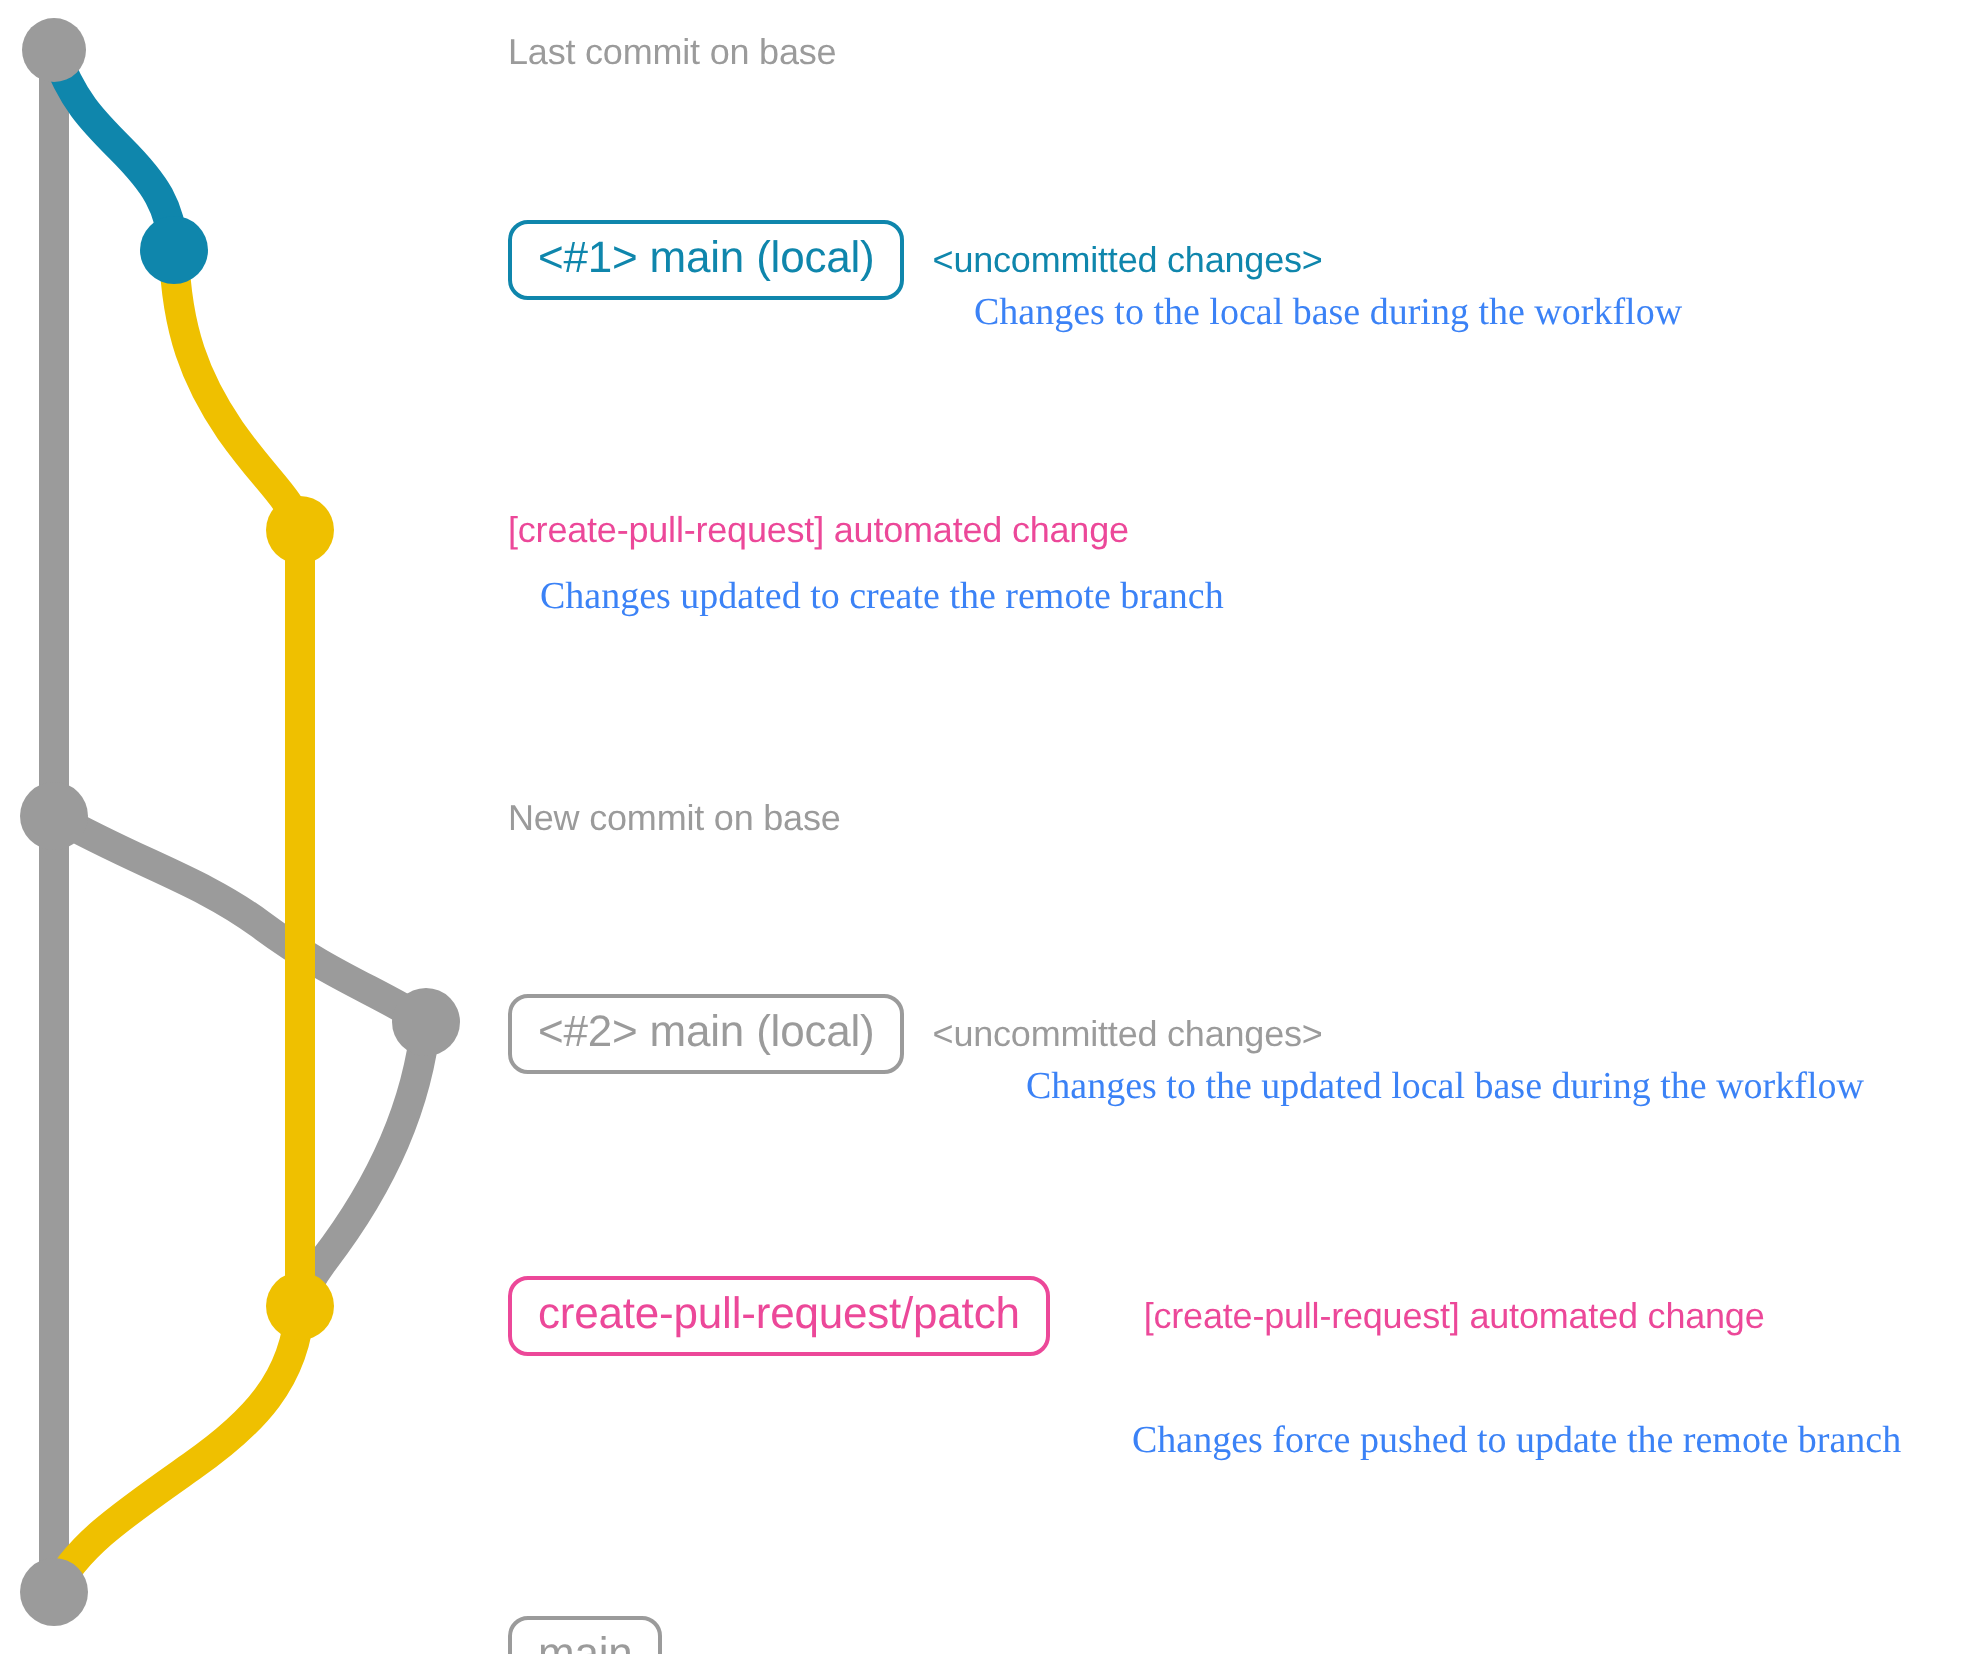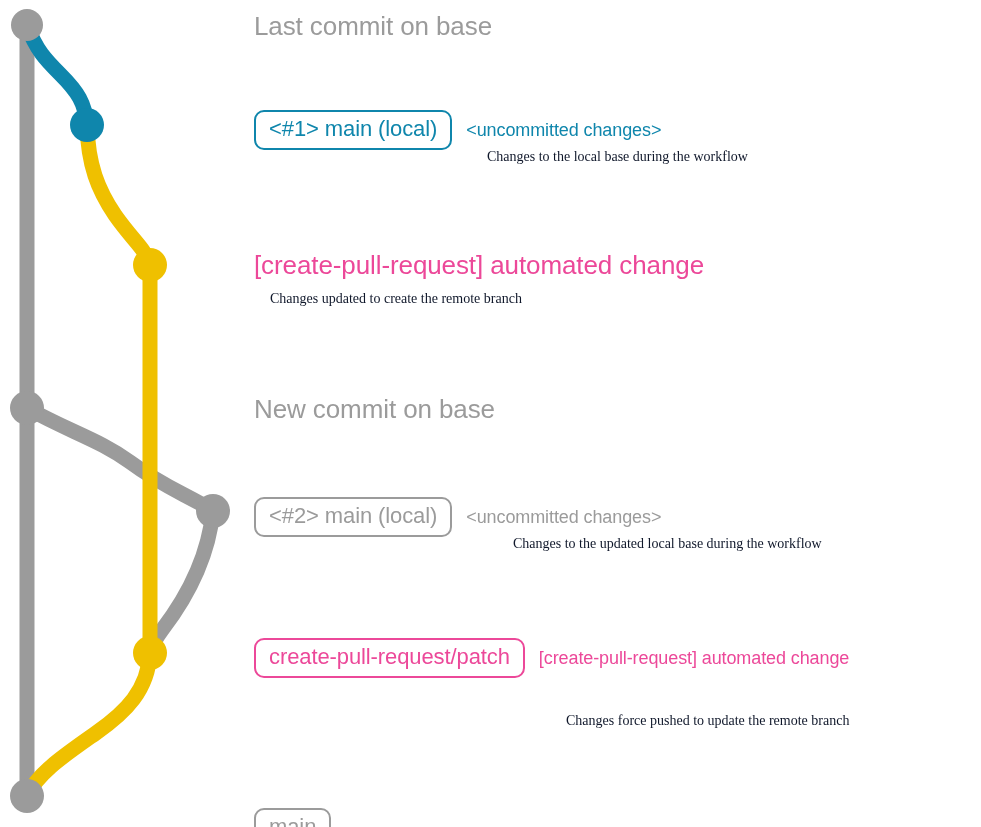--- a/index.html
+++ b/index.html
@@ -44,32 +44,32 @@
   }
 
   .headline {
     font-size: 18px;
     line-height: 26px;
     letter-spacing: -0.1px;
   }
 
   .plain-row {
     position: absolute;
-    font-size: 26px;
+    font-size: 18px;
     line-height: 26px;
     white-space: nowrap;
     letter-spacing: -0.1px;
   }
 
   .subnote {
     position: absolute;
     font-family: "Liberation Serif", serif;
-    font-size: 14px;
+    font-size: 19px;
     line-height: 22px;
-    color: #0f172a;
+    color: #3b82f6;
     white-space: nowrap;
   }
 
   .c-gray   { color: #9b9b9b; }
   .c-blue   { color: #0f86ac; }
   .c-yellow { color: #ec4899; }
 
   .gap-pill { margin-right: 14px; }
 </style>
 </head>
@@ -117,21 +117,21 @@
 <div class="subnote" style="left:270px; top:288px;">Changes updated to create the remote branch</div>
 
 <div class="plain-row c-gray" style="left:254px; top:396px;">New commit on base</div>
 
 <div class="row" style="left:254px; top:497px;">
   <span class="pill gap-pill c-gray">&lt;#2&gt; main (local)</span>
   <span class="headline c-gray">&lt;uncommitted changes&gt;</span>
 </div>
 <div class="subnote" style="left:487px; top:533px;margin-left:26px;">Changes to the updated local base during the workflow</div>
 
-<div class="row" style="left:254px; top:638px;">
+<div class="row" style="left:254px; top:638px;gap:33px;">
   <span class="pill gap-pill c-yellow">create-pull-request/patch</span>
   <span class="headline c-yellow">[create-pull-request] automated change</span>
 </div>
 <div class="subnote" style="left:566px; top:674px;margin-top:36px;">Changes force pushed to update the remote branch</div>
 
 <div class="row" style="left:254px; top:808px;">
   <span class="pill gap-pill c-gray">main</span>
 </div>
 
 </body></html>

